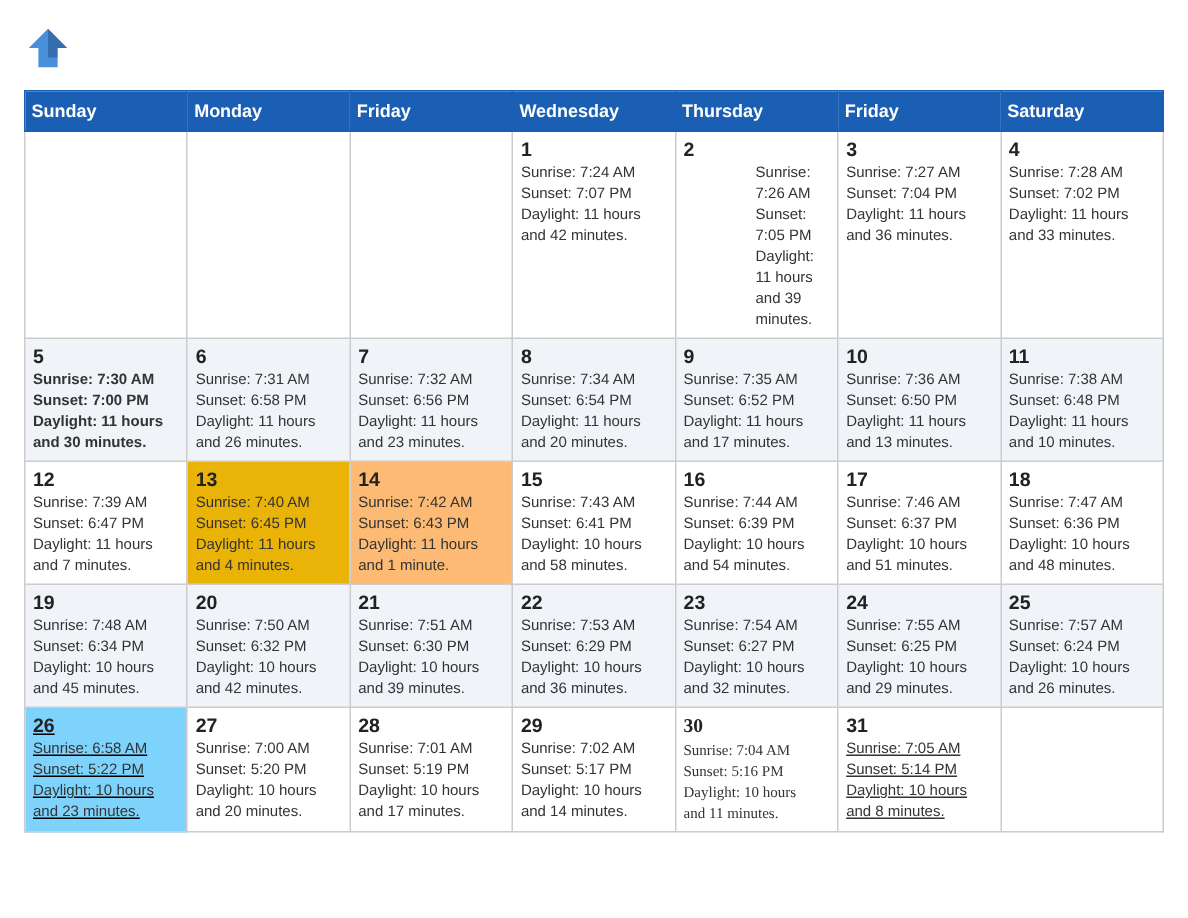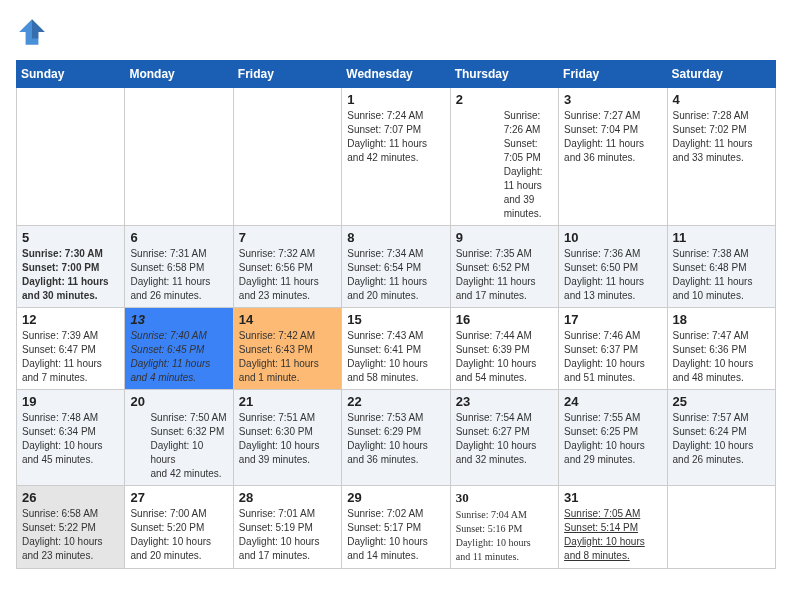--- a/index.html
+++ b/index.html
@@ -193,21 +193,21 @@
         </td>
       </tr>
       <tr>
         <td style="background: rgb(255, 255, 255);">
           <div class="day-num">12</div>
           <div class="day-info" style="white-space: pre-line;">Sunrise: 7:39 AM
 Sunset: 6:47 PM
 Daylight: 11 hours
 and 7 minutes.</div>
         </td>
-        <td style="background: #3b82f6; font-style: italic;">
+        <td style="background: #eab308;">
           <div class="day-num">13</div>
           <div class="day-info" style="white-space: pre-line;">Sunrise: 7:40 AM
 Sunset: 6:45 PM
 Daylight: 11 hours
 and 4 minutes.</div>
         </td>
         <td style="background: #fdba74;">
           <div class="day-num">14</div>
           <div class="day-info" style="white-space: pre-line;">Sunrise: 7:42 AM
 Sunset: 6:43 PM
@@ -246,21 +246,21 @@
       <tr>
         <td style="background: rgb(240, 244, 248);">
           <div class="day-num">19</div>
           <div class="day-info" style="white-space: pre-line;">Sunrise: 7:48 AM
 Sunset: 6:34 PM
 Daylight: 10 hours
 and 45 minutes.</div>
         </td>
         <td style="background: rgb(240, 244, 248);">
           <div class="day-num">20</div>
-          <div class="day-info" style="white-space: pre-line; margin-left: 20px;">Sunrise: 7:50 AM
+          <div class="day-info" style="white-space: pre-line;">Sunrise: 7:50 AM
 Sunset: 6:32 PM
 Daylight: 10 hours
 and 42 minutes.</div>
         </td>
         <td style="background: rgb(240, 244, 248);">
           <div class="day-num">21</div>
           <div class="day-info" style="white-space: pre-line;">Sunrise: 7:51 AM
 Sunset: 6:30 PM
 Daylight: 10 hours
 and 39 minutes.</div>
@@ -288,21 +288,21 @@
         </td>
         <td style="background: rgb(240, 244, 248);">
           <div class="day-num">25</div>
           <div class="day-info" style="white-space: pre-line;">Sunrise: 7:57 AM
 Sunset: 6:24 PM
 Daylight: 10 hours
 and 26 minutes.</div>
         </td>
       </tr>
       <tr>
-        <td style="background: #e5e5e5;">
+        <td style="background: #7dd3fc; text-decoration: underline;">
           <div class="day-num">26</div>
           <div class="day-info" style="white-space: pre-line;">Sunrise: 6:58 AM
 Sunset: 5:22 PM
 Daylight: 10 hours
 and 23 minutes.</div>
         </td>
         <td style="background: rgb(255, 255, 255);">
           <div class="day-num">27</div>
           <div class="day-info" style="white-space: pre-line;">Sunrise: 7:00 AM
 Sunset: 5:20 PM

